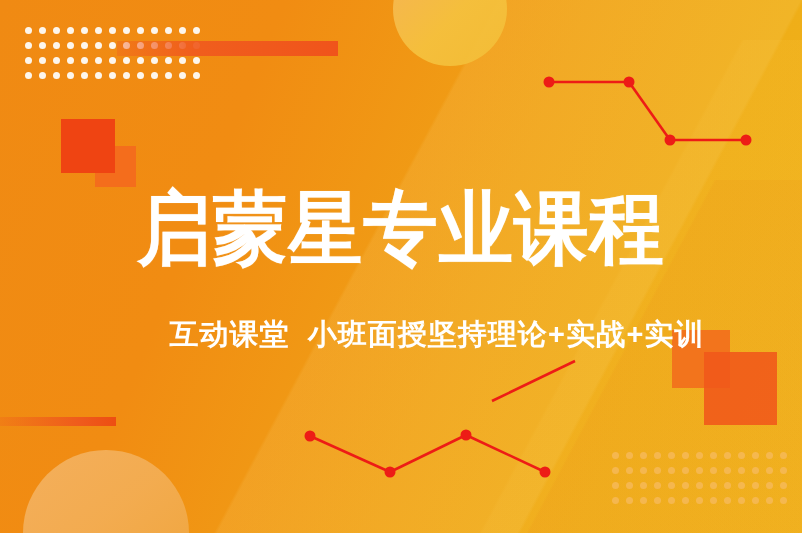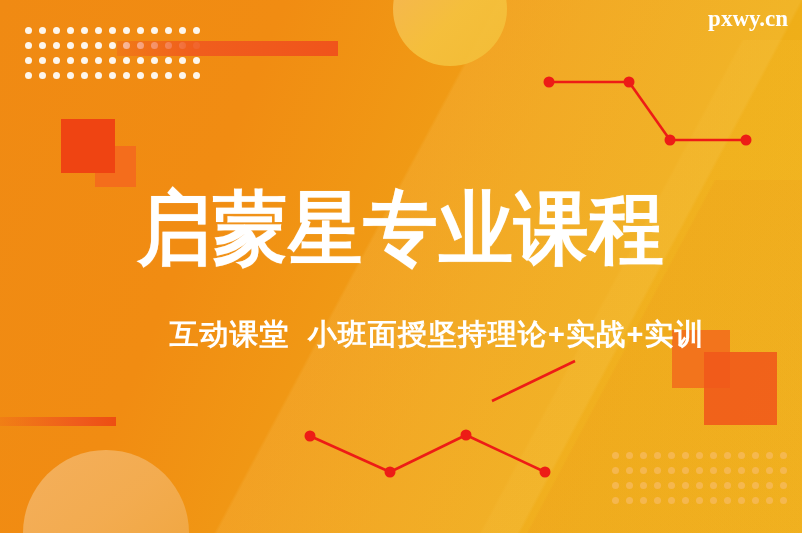--- a/index.html
+++ b/index.html
@@ -271,15 +271,14 @@
       <line x1="466" y1="435" x2="545" y2="472"></line>
       <circle cx="310" cy="436" r="5.5"></circle>
       <circle cx="390" cy="472" r="5.5"></circle>
       <circle cx="466" cy="435" r="5.5"></circle>
       <circle cx="545" cy="472" r="5.5"></circle>
       <line x1="492" y1="401" x2="575" y2="361"></line>
     </svg>
 
   <div id="title">启蒙星专业课程</div>
   <div id="subtitle">互动课堂 小班面授坚持理论+实战+实训</div>
-  <div id="watermark">pxwy.cn</div>
 
 </div>
 
 </body></html>

